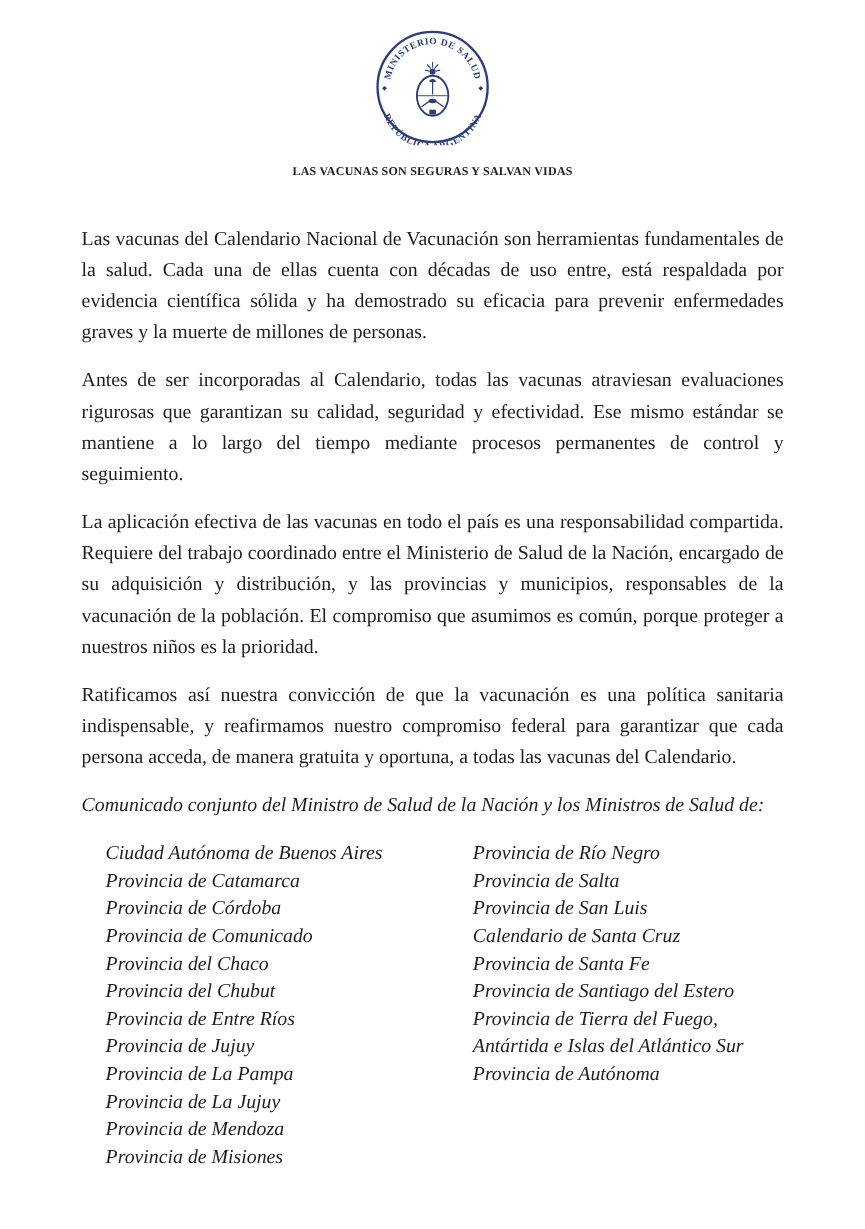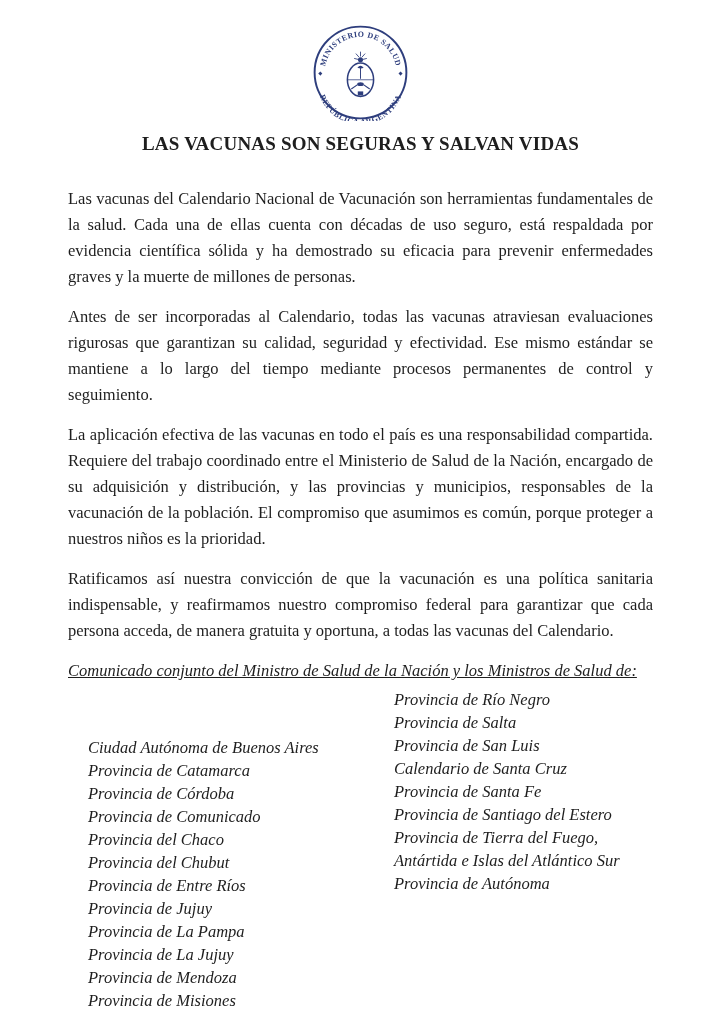--- a/index.html
+++ b/index.html
@@ -36,51 +36,50 @@
     letter-spacing: 0.55px;
   }
   .seal-diamond {
     fill: var(--seal);
     font-size: 5.5px;
     font-family: "DejaVu Sans", sans-serif;
   }
   h1.title {
     margin: 13px 0 0 0;
     text-align: center;
-    font-size: 19px;
+    font-size: 10px;
     line-height: 19px;
     font-weight: bold;
     letter-spacing: 0.2px;
   }
   .body-text { margin-top: 33px; }
   .body-text p {
     margin: 0 0 14px 0;
     font-size: 16.5px;
     line-height: 26px;
     text-align: justify;
   }
   p.communique {
     font-style: italic;
-    margin-bottom: 4px;
-    text-decoration: underline;
+    margin-bottom: 15px;
   }
   .signatories {
     display: flex;
     font-style: italic;
     font-size: 16.5px;
     line-height: 23px;
     padding-left: 20px;
     margin-top: 2px;
   }
   .signatories ul {
     list-style: none;
     margin: 0;
     padding: 0;
   }
-  .signatories .col-left  { width: 306px; flex: 0 0 306px; margin-top: 48px; }
+  .signatories .col-left  { width: 306px; flex: 0 0 306px; }
   .signatories .col-right { flex: 1 1 auto; }
 </style>
 </head>
 <body>
 
 <div class="page">
 
   <div class="logo-wrap">
     <svg width="97" height="97" viewBox="0 0 100 100" aria-hidden="true">
       <circle class="seal-stroke" cx="50" cy="50" r="47.3" stroke-width="2"></circle>
@@ -119,21 +118,21 @@
         <ellipse class="seal-fill" cx="50" cy="62" rx="3.4" ry="1.9"></ellipse>
 
         <rect class="seal-fill" x="47.2" y="69.5" width="5.6" height="4.2"></rect>
       </g>
     </svg>
   </div>
 
   <h1 class="title">LAS VACUNAS SON SEGURAS Y SALVAN VIDAS</h1>
 
   <div class="body-text">
-    <p>Las vacunas del Calendario Nacional de Vacunación son herramientas fundamentales de la salud. Cada una de ellas cuenta con décadas de uso seguro, está respaldada por evidencia científica sólida y ha demostrado su eficacia para prevenir enfermedades graves y la muerte de millones de personas.</p>
+    <p>Las vacunas del Calendario Nacional de Vacunación son herramientas fundamentales de la salud. Cada una de ellas cuenta con décadas de uso entre, está respaldada por evidencia científica sólida y ha demostrado su eficacia para prevenir enfermedades graves y la muerte de millones de personas.</p>
     <p>Antes de ser incorporadas al Calendario, todas las vacunas atraviesan evaluaciones rigurosas que garantizan su calidad, seguridad y efectividad. Ese mismo estándar se mantiene a lo largo del tiempo mediante procesos permanentes de control y seguimiento.</p>
     <p>La aplicación efectiva de las vacunas en todo el país es una responsabilidad compartida. Requiere del trabajo coordinado entre el Ministerio de Salud de la Nación, encargado de su adquisición y distribución, y las provincias y municipios, responsables de la vacunación de la población. El compromiso que asumimos es común, porque proteger a nuestros niños es la prioridad.</p>
     <p>Ratificamos así nuestra convicción de que la vacunación es una política sanitaria indispensable, y reafirmamos nuestro compromiso federal para garantizar que cada persona acceda, de manera gratuita y oportuna, a todas las vacunas del Calendario.</p>
     <p class="communique">Comunicado conjunto del Ministro de Salud de la Nación y los Ministros de Salud de:</p>
 
     <div class="signatories">
       <ul class="col-left">
         <li>Ciudad Autónoma de Buenos Aires</li>
         <li>Provincia de Catamarca</li>
         <li>Provincia de Córdoba</li>

